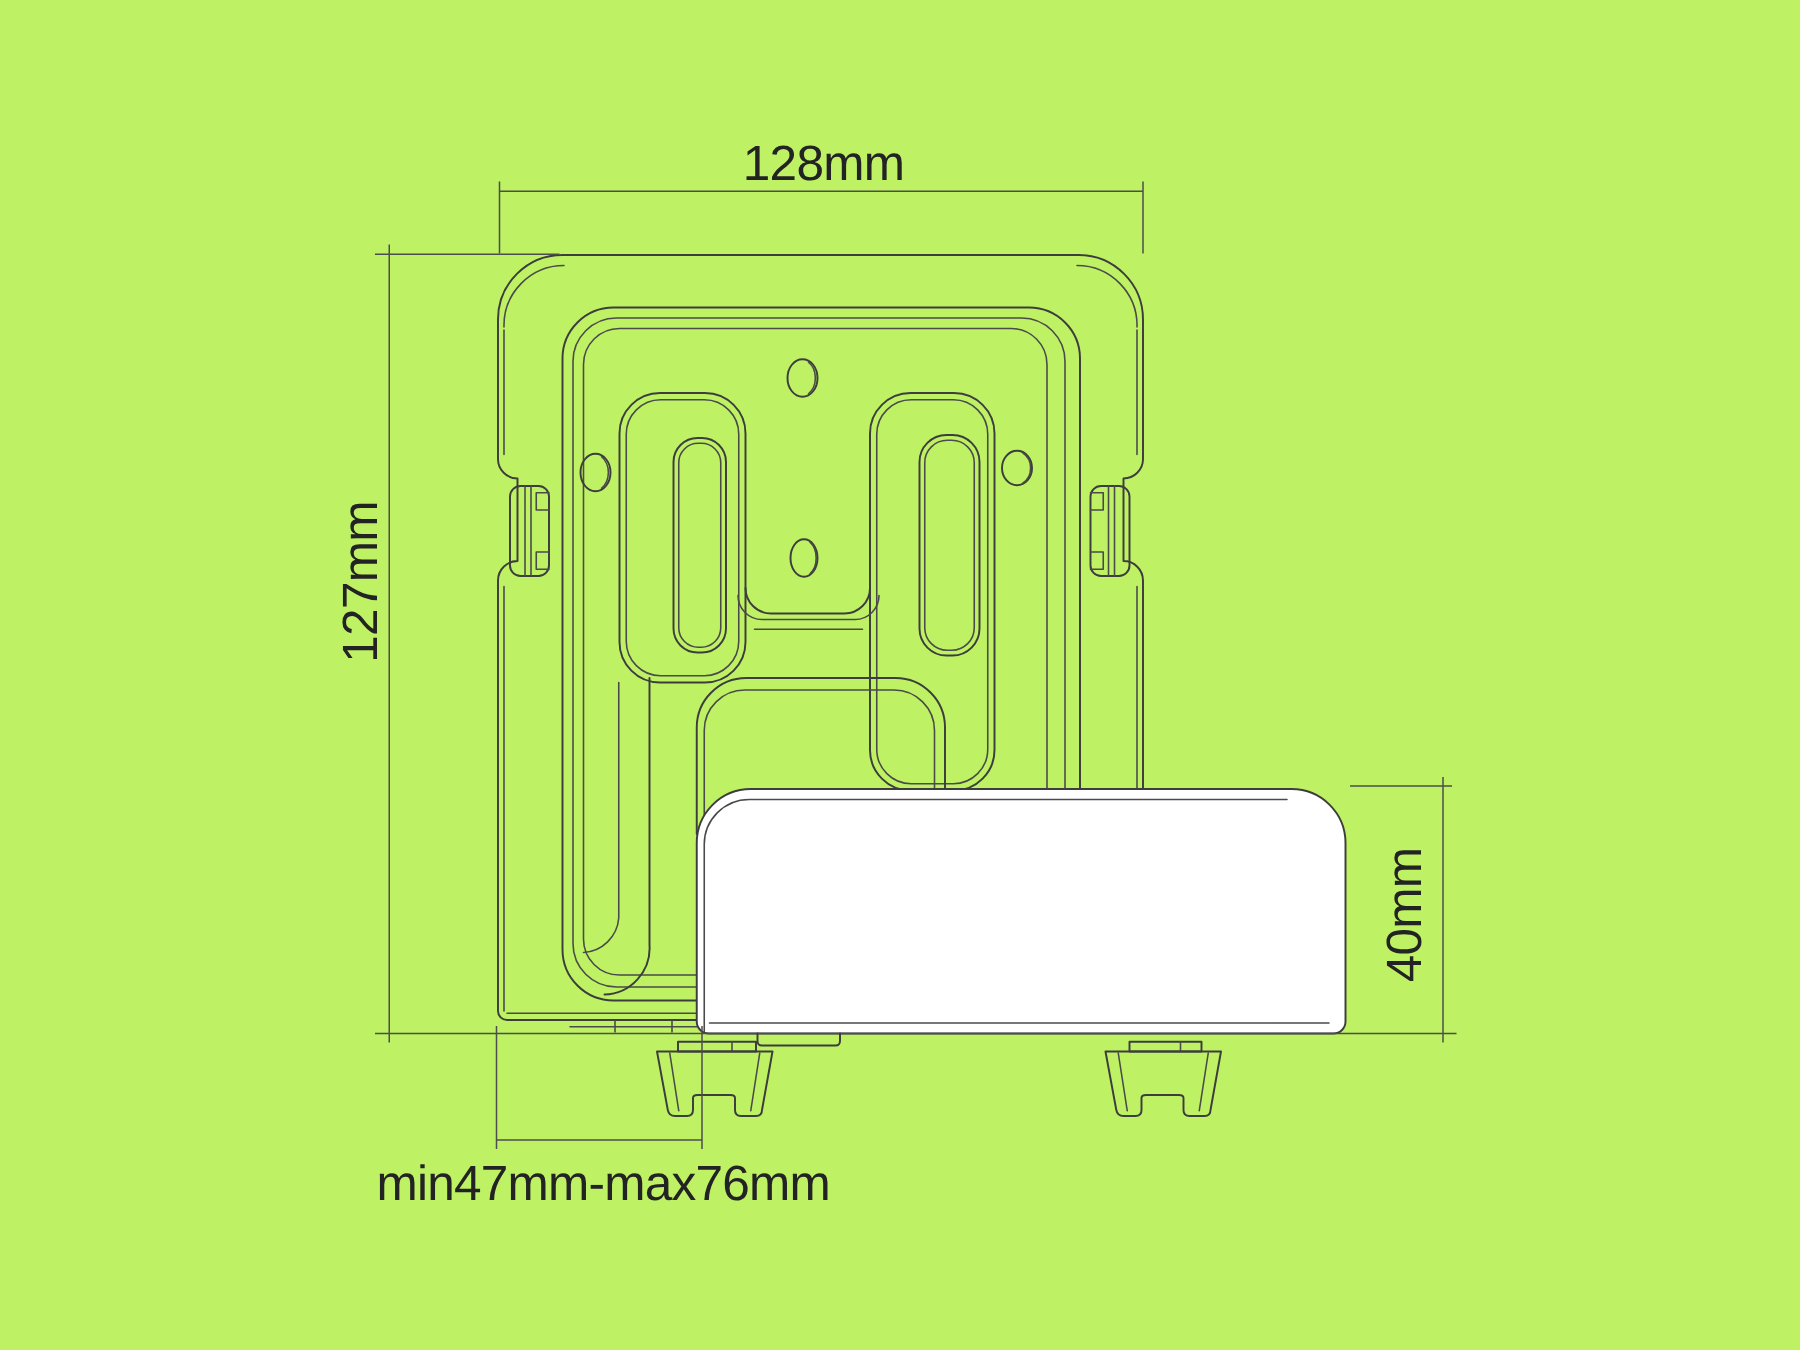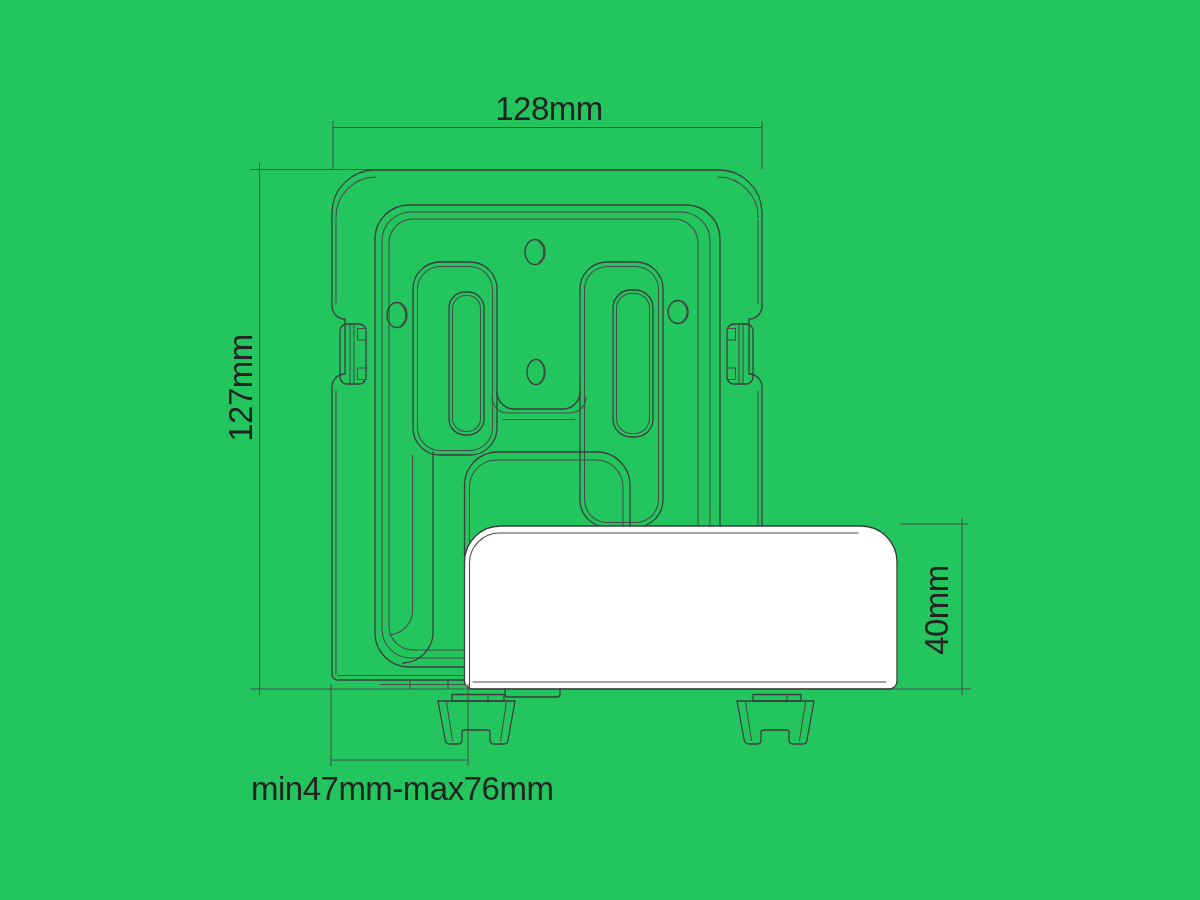--- a/index.html
+++ b/index.html
@@ -8,21 +8,21 @@
     background: #ffffff;
     width: 1200px;
     height: 900px;
     overflow: hidden;
     font-family: "Liberation Sans", sans-serif;
   }
   .stage {
     position: relative;
     width: 1200px;
     height: 900px;
-    background: #22c55e;
+    background: #bef264;
   }
   svg { display: block; }
   .outline  { fill: none; stroke: #3d3d3d; stroke-width: 1.3; stroke-linejoin: round; stroke-linecap: round; }
   .bevel    { fill: none; stroke: #4a4a4a; stroke-width: 1.05; stroke-linejoin: round; stroke-linecap: round; }
   .covered  { fill: #ffffff; stroke: #3d3d3d; stroke-width: 1.3; stroke-linejoin: round; }
   .dimline  { fill: none; stroke: #4d4d4d; stroke-width: 1; stroke-linecap: butt; }
   .dimtext  { fill: #232323; font-family: "Liberation Sans", sans-serif; font-size: 33px; letter-spacing: -0.5px; }
 </style>
 </head>
 <body>

